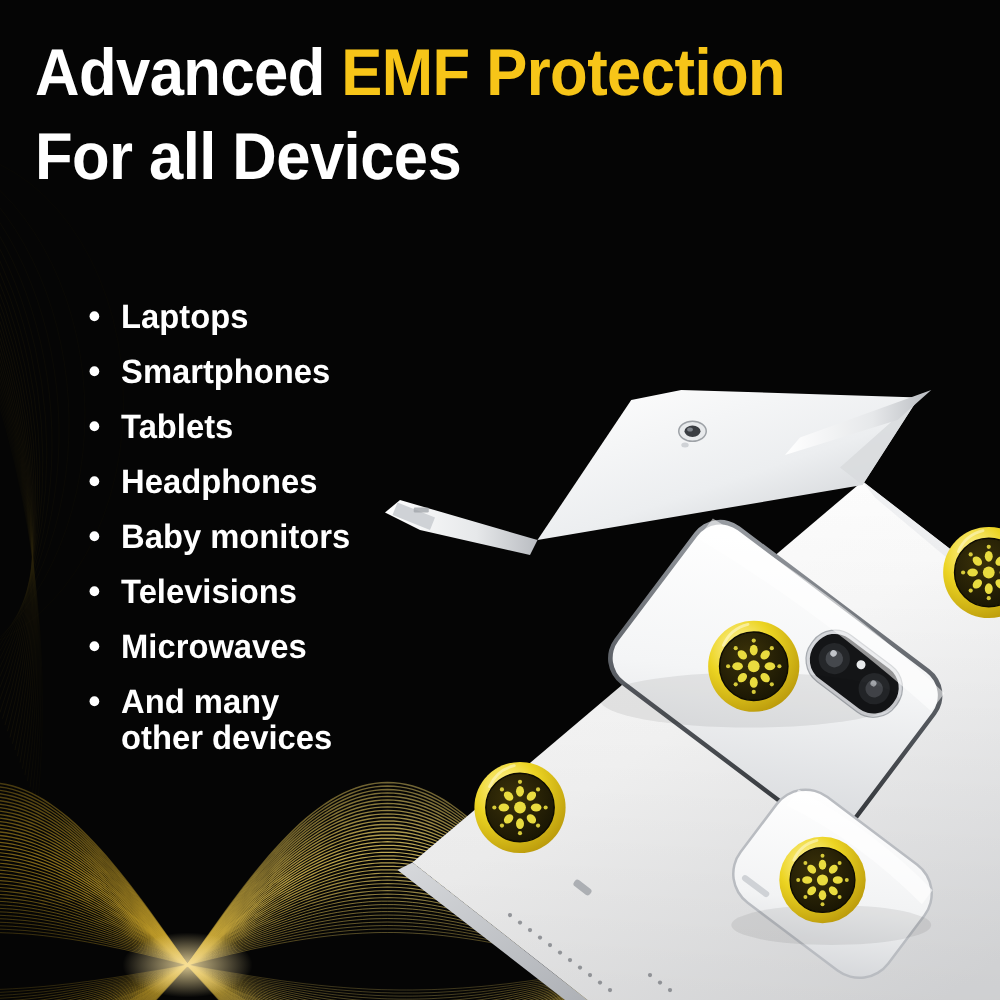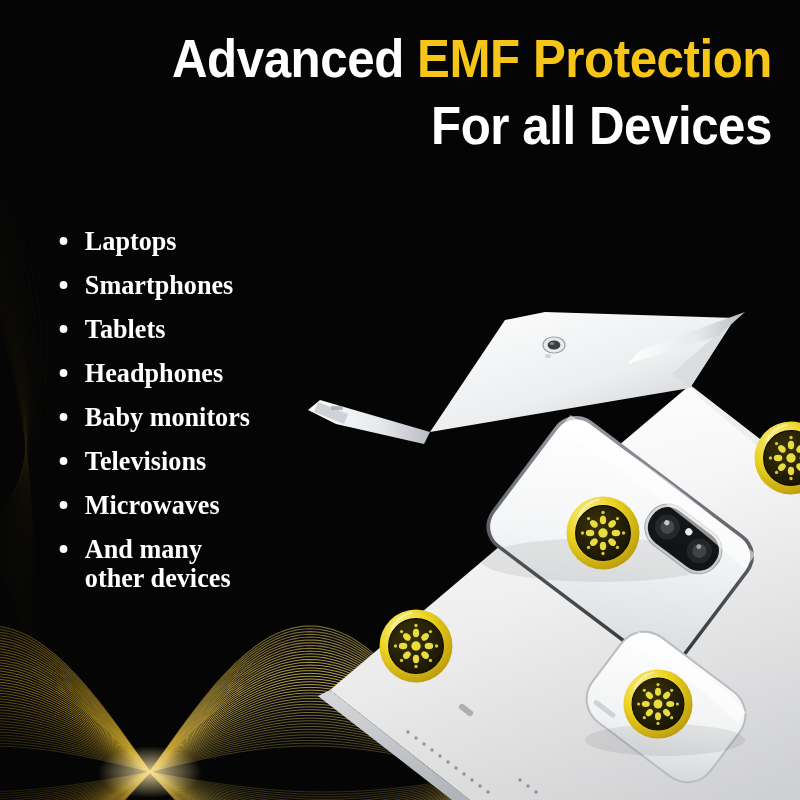--- a/index.html
+++ b/index.html
@@ -15,42 +15,41 @@
     background:#050505;
   }
 
   
   .waves{position:absolute;left:0;top:0;width:800px;height:800px;pointer-events:none;}
   .waves-top{opacity:.55;}
 
   
   .headings{
     position:absolute;left:0;top:32px;width:800px;
-    text-align:right;z-index:12;
+    text-align:left;z-index:12;
   }
   .title-line{
     font-weight:700;
     letter-spacing:-0.5px;
     line-height:1.0;
     color:#ffffff;
     white-space:nowrap;
     transform:scaleX(.93);
     transform-origin:center center;
   }
   .title-line.l1{font-size:53px;margin-bottom:14px;}
   .title-line.l2{font-size:53px;}
   .hl{color:#F7C518;}
 
   
   .device-list{
     position:absolute;left:48px;top:228px;
     z-index:12;
-    list-style:none;margin:0;padding:0;
+    list-style:none;margin:12px;padding:0;
     width:330px;
-    font-family:Liberation Serif, serif;
   }
   .device-list li{
     position:relative;
     color:#fff;
     font-size:27px;
     font-weight:700;
     line-height:1.0;
     margin-bottom:17px;
     padding-left:38px;
     transform:scaleX(.97);

